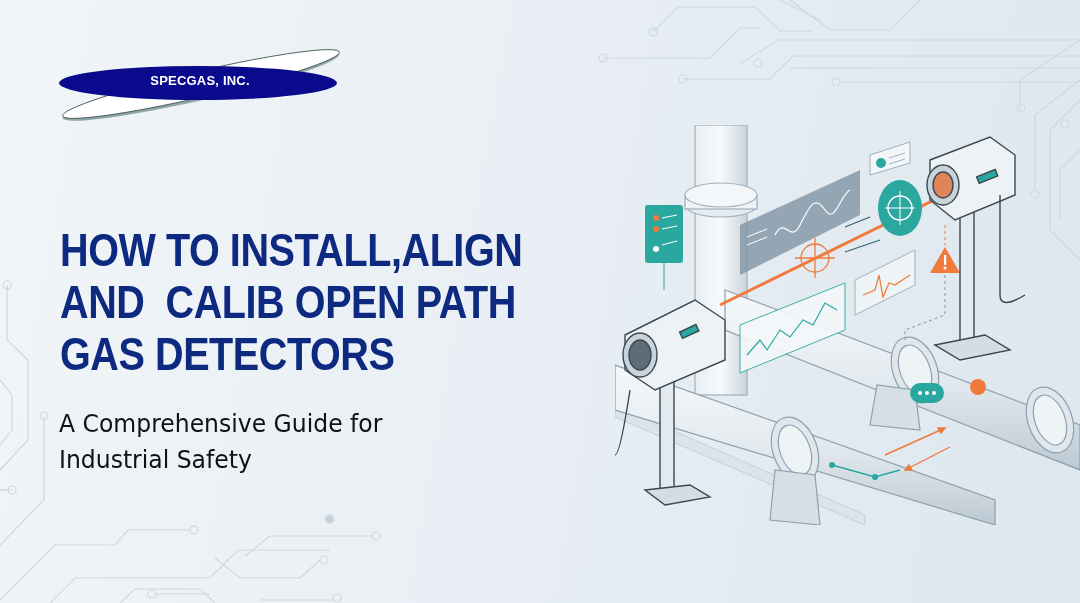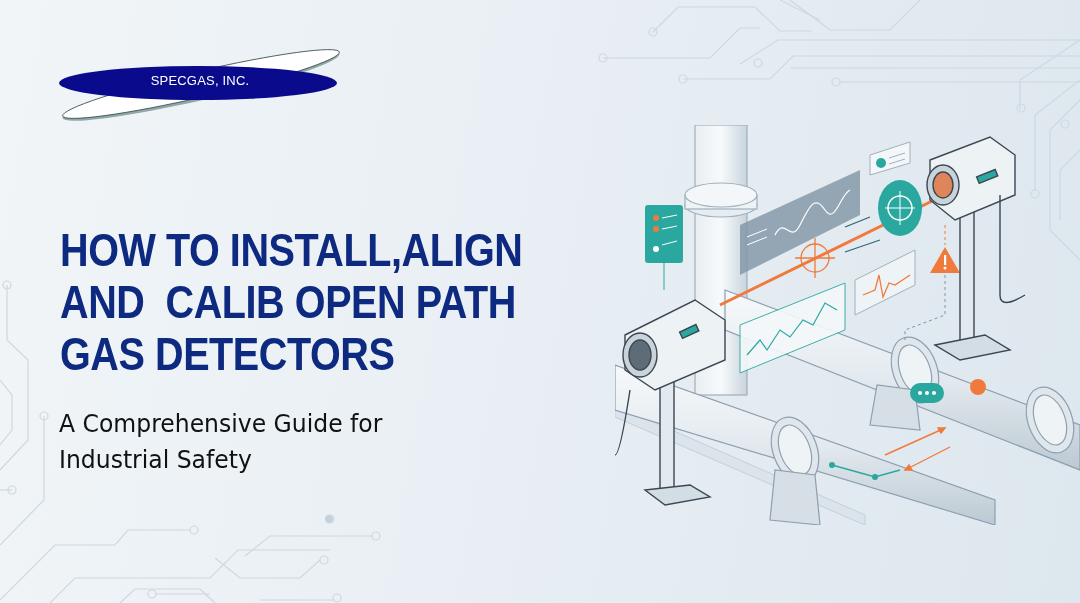--- a/index.html
+++ b/index.html
@@ -5,21 +5,21 @@
   html, body { margin:0; padding:0; }
   body {
     width:1080px; height:603px; overflow:hidden; position:relative;
     background: linear-gradient(100deg, #f1f5f8 0%, #e9eff4 45%, #dde7ee 100%);
     font-family: "Liberation Sans", sans-serif;
   }
   .circuits { position:absolute; left:0; top:0; width:1080px; height:603px; }
   .logo { position:absolute; left:56px; top:42px; width:290px; height:86px; }
   .logo-text {
     position:absolute; left:60px; top:73px; width:280px; text-align:center;
-    color:#ffffff; font-weight:normal; font-size:13px; letter-spacing:0.2px;
+    color:#ffffff; font-weight:bold; font-size:13px; letter-spacing:0.2px;
     font-family: "Liberation Sans", sans-serif;
   }
   .title {
     position:absolute; left:60px; top:224px; margin:0;
     color:#0d2a80; font-weight:bold; font-size:46px; line-height:52px;
     font-family: "Liberation Sans", sans-serif; letter-spacing:-0.5px;
     transform: scaleX(0.86); transform-origin: left top; white-space:nowrap;
   }
   .title span { display:block; }
   .subtitle {

